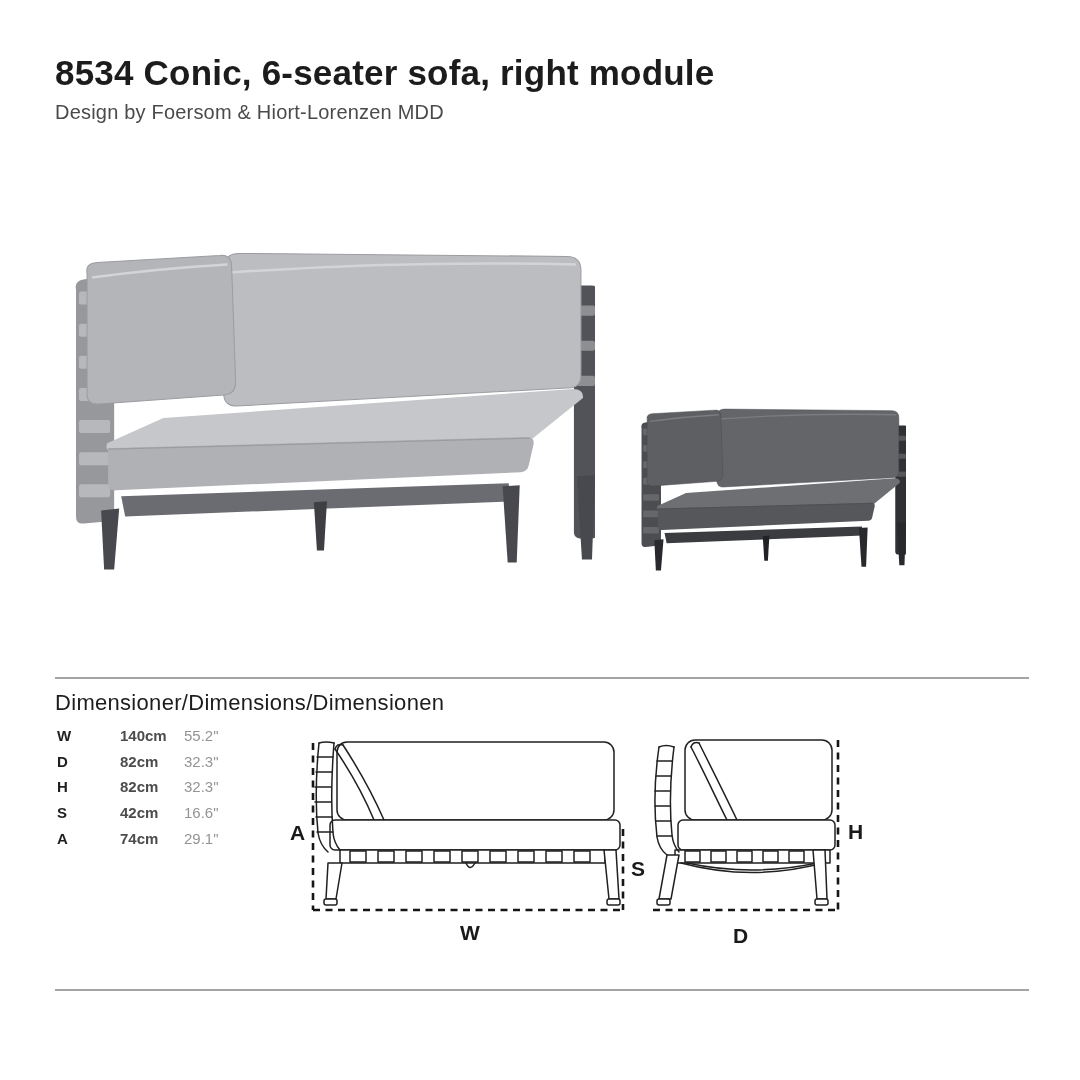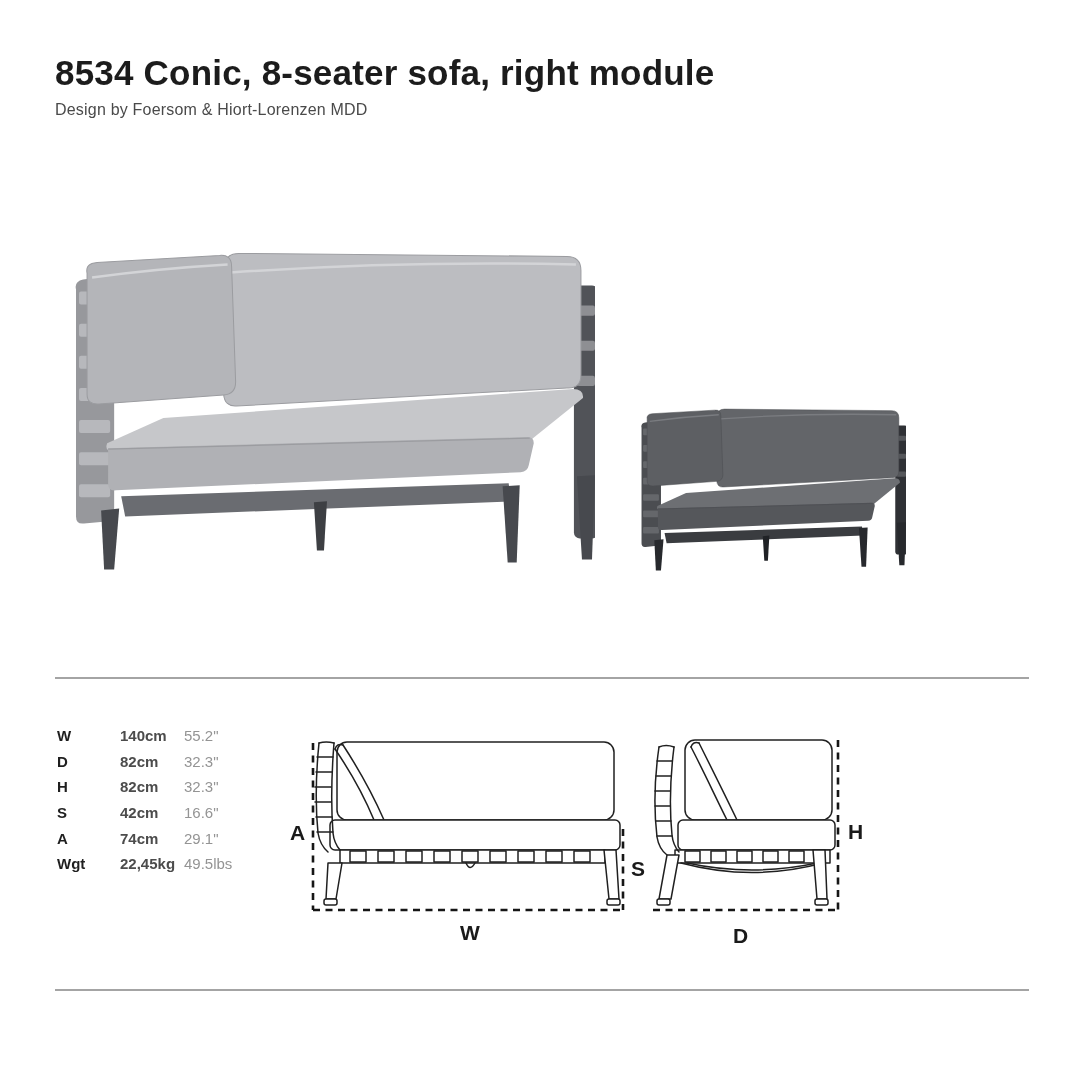--- a/index.html
+++ b/index.html
@@ -2,21 +2,21 @@
 <html><head>
 <meta charset="utf-8">
 <style>
   * { margin:0; padding:0; box-sizing:border-box; }
   html,body { background:#ffffff; }
   body { font-family:"Liberation Sans","DejaVu Sans",sans-serif; }
   .page { position:relative; width:1080px; height:1080px; background:#ffffff; overflow:hidden; }
 
   .title { position:absolute; left:55px; top:53px; font-size:35px; font-weight:600;
            color:#1c1c1c; letter-spacing:.2px; white-space:nowrap; }
-  .subtitle { position:absolute; left:55px; top:101px; font-size:16px; font-weight:400;
+  .subtitle { position:absolute; left:55px; top:101px; font-size:20px; font-weight:400;
               color:#4a4a4a; letter-spacing:.2px; white-space:nowrap; }
 
   .divider { position:absolute; left:55px; width:974px; height:2px; background:#a4a4a4; }
   .divider-top { top:677px; }
   .divider-bottom { top:989px; }
 
   .dim-heading { position:absolute; left:55px; top:690px; font-size:22px; font-weight:500;
                  color:#1d1d1d; letter-spacing:.3px; white-space:nowrap; }
 
   .dim-table { position:absolute; left:57px; top:727px; width:235px; }
@@ -45,21 +45,21 @@
   .line-art .solid { fill:#ffffff; }
   .line-art .dash { stroke:#161616; stroke-width:2.6; stroke-dasharray:7 5.5; stroke-linecap:butt; fill:none; }
   .line-art text { font-family:"Liberation Sans","DejaVu Sans",sans-serif; font-size:21px;
                    font-weight:700; fill:#1a1a1a; stroke:none; }
 </style>
 </head>
 <body>
 
 <div class="page">
 
-  <h1 class="title">8534 Conic, 8-seater sofa, right module</h1>
+  <h1 class="title">8534 Conic, 6-seater sofa, right module</h1>
   <p class="subtitle">Design by Foersom &amp; Hiort-Lorenzen MDD</p>
 
   <svg width="0" height="0" style="position:absolute" aria-hidden="true">
     <defs>
       <symbol id="sofaArt" viewBox="0 0 520 330">
 
         <g>
           <rect x="499" y="42" width="24" height="252" rx="6" fill="var(--post)"></rect>
           <rect x="502" y="62" width="18" height="10" rx="2" fill="var(--postBand)"></rect>
           <rect x="502" y="97" width="18" height="10" rx="2" fill="var(--postBand)"></rect>
@@ -107,20 +107,21 @@
   <svg class="photo-large" width="522" height="332" viewBox="0 0 520 330">
     <use href="#sofaArt"></use>
   </svg>
 
   <svg class="photo-small" width="266" height="169" viewBox="0 0 520 330" preserveAspectRatio="none">
     <use href="#sofaArt"></use>
   </svg>
 
   <div class="divider divider-top"></div>
 
+  <h2 class="dim-heading">Dimensioner/Dimensions/Dimensionen</h2>
 
   <div class="dim-table">
     <div class="dim-row">
       <span class="dim-label">W</span>
       <span class="dim-metric">140cm</span>
       <span class="dim-imperial">55.2"</span>
     </div>
     <div class="dim-row">
       <span class="dim-label">D</span>
       <span class="dim-metric">82cm</span>
@@ -133,25 +134,20 @@
     </div>
     <div class="dim-row">
       <span class="dim-label">S</span>
       <span class="dim-metric">42cm</span>
       <span class="dim-imperial">16.6"</span>
     </div>
     <div class="dim-row">
       <span class="dim-label">A</span>
       <span class="dim-metric">74cm</span>
       <span class="dim-imperial">29.1"</span>
-    </div>
-    <div class="dim-row">
-      <span class="dim-label">Wgt</span>
-      <span class="dim-metric">22,45kg</span>
-      <span class="dim-imperial">49.5lbs</span>
     </div>
   </div>
 
   <svg class="drawing-front line-art" width="360" height="235" viewBox="0 0 360 235">
 
     <path class="dash" d="M25,10 V177"></path>
     <path class="dash" d="M25,177 H335"></path>
     <path class="dash" d="M335,96 V177"></path>
 
     <rect class="solid" x="49" y="9" width="277" height="78" rx="10"></rect>

